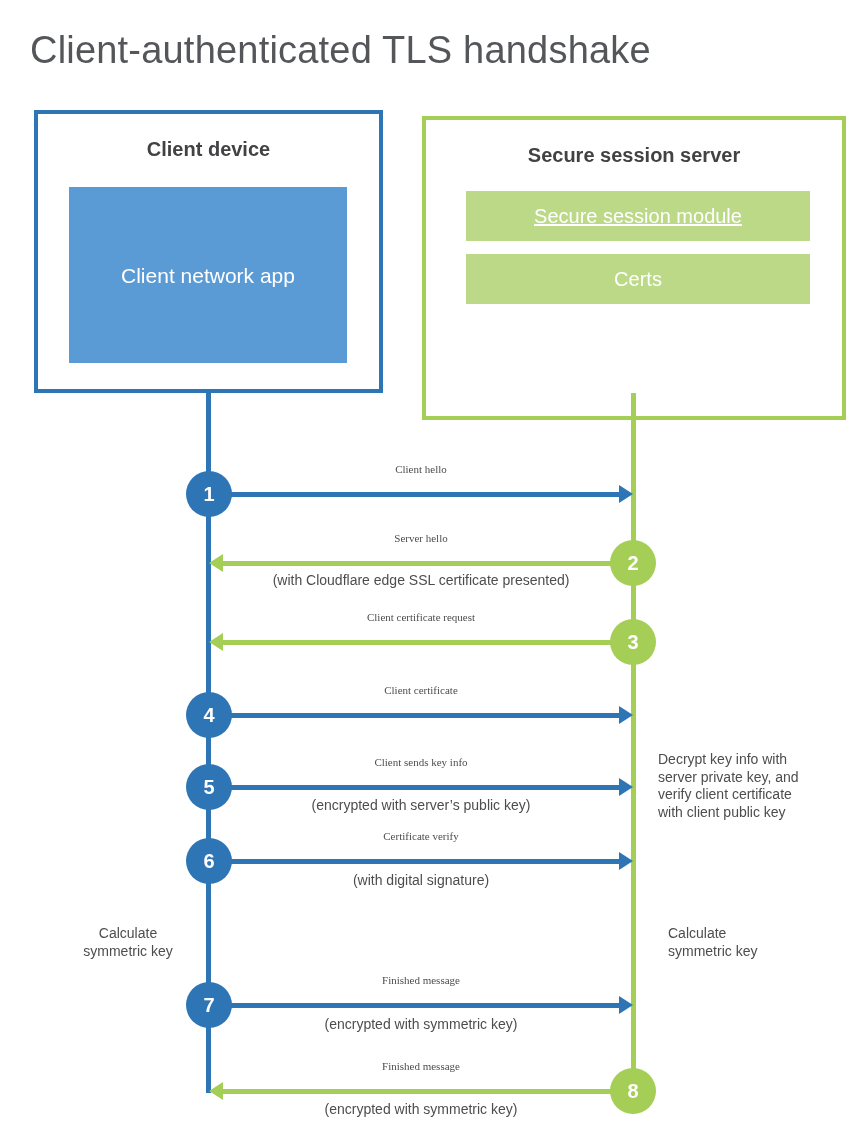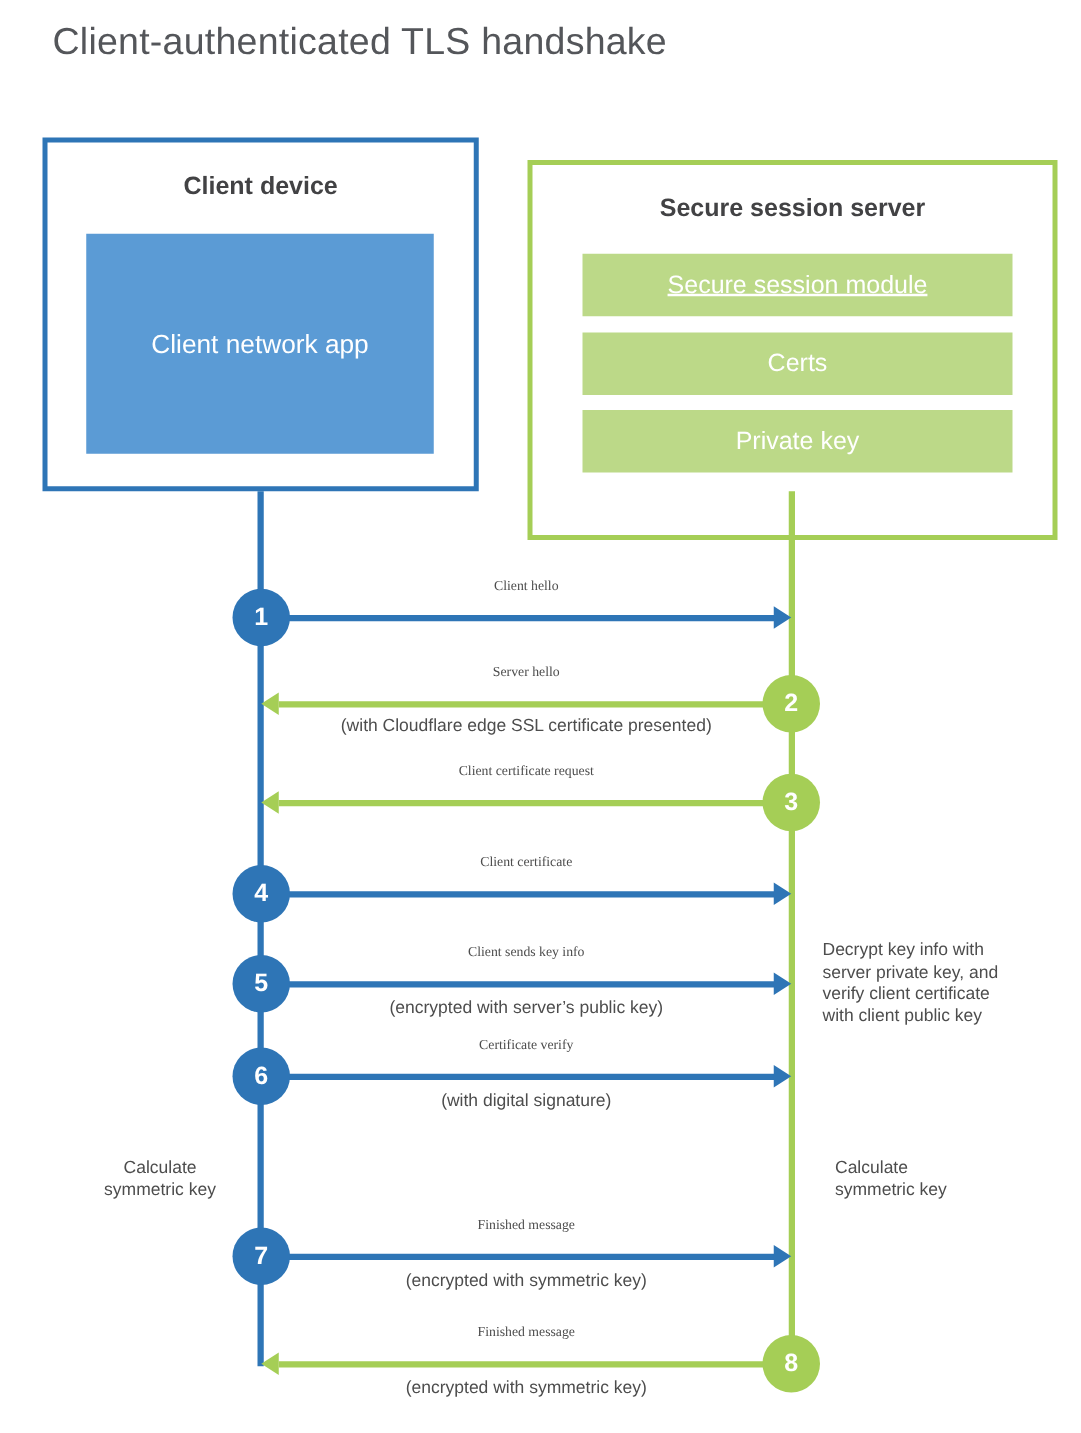--- a/index.html
+++ b/index.html
@@ -15,38 +15,37 @@
   body { font-family: "Liberation Sans", sans-serif; }
   #canvas {
     position: relative;
     width: 865px;
     height: 1146px;
     background: #ffffff;
     overflow: hidden;
   }
   .page-title {
     position: absolute;
-    left: 30px; top: 17px;
-    font-size: 30px;
+    left: 30px; top: 29px;
+    font-size: 38px;
     font-weight: 300;
     color: #54565a;
     letter-spacing: 0.2px;
-    margin-left: 12px;
   }
   
   .entity-box {
     position: absolute;
     background: #fff;
   }
   .client-box {
     left: 34px; top: 110px; width: 349px; height: 283px;
     border: 4px solid var(--blue);
   }
   .server-box {
-    left: 422px; top: 128px; width: 424px; height: 304px;
+    left: 422px; top: 116px; width: 424px; height: 304px;
     border: 4px solid var(--green);
   }
   .entity-heading {
     position: absolute;
     left: 0; top: 24px; width: 100%;
     text-align: center;
     font-size: 20px;
     font-weight: bold;
     color: var(--heading);
   }
@@ -141,23 +140,20 @@
   </div>
 
   <div class="entity-box server-box">
     <div class="entity-heading">Secure session server</div>
     <div class="module-bar bar-0">
       <span>Secure session module</span>
     </div>
     <div class="module-bar bar-1">
       <span>Certs</span>
     </div>
-    <div class="module-bar bar-2">
-      <span>Private key</span>
-    </div>
   </div>
 
   <div class="lifeline blue"></div>
   <div class="lifeline green"></div>
 
   <div class="step-label" style="top:463px">Client hello</div>
   <div class="arrow-line blue" style="top:492px"></div>
   <div class="arrow-head right" style="top:485px"></div>
   <div class="step-circle blue" style="top:471px">1</div>
 

